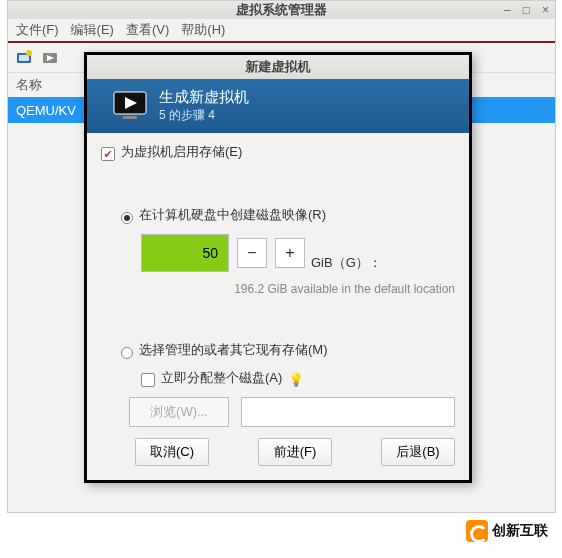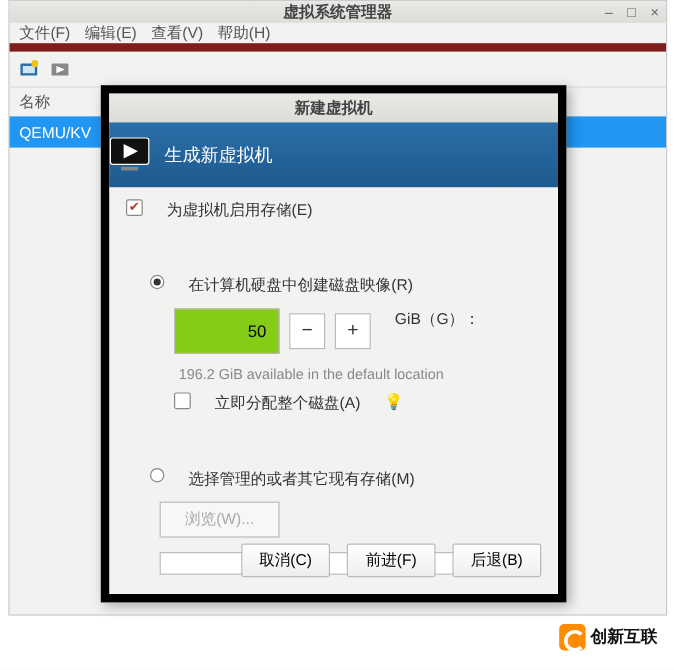--- a/index.html
+++ b/index.html
@@ -2,56 +2,56 @@
 <html><head>
 <meta charset="utf-8">
 <style>
   * { box-sizing: border-box; font-family: "Microsoft YaHei", "Segoe UI", sans-serif; }
   body { margin: 0; background: #fff; width: 562px; height: 558px; overflow: hidden; position: relative; }
 
   .main-window { position: absolute; top: 0; left: 7px; right: 6px; bottom: 45px; background: #f2f2f0; border: 1px solid #ccc; }
   .main-titlebar { height: 18px; background: linear-gradient(#e8e8e6,#dcdcd8); display: flex; align-items: center; justify-content: center; position: relative; font-size: 13px; }
   .main-title { font-weight: bold; color:#444;}
   .win-controls { position: absolute; right: 6px; display: flex; gap: 12px; font-size: 12px; color:#666;}
-  .main-menubar { height: 24px; display: flex; align-items: center; gap: 12px; padding: 0 8px; font-size: 13px; color: #555; border-bottom: 7px solid #7f1d1d;}
+  .main-menubar { height: 24px; display: flex; align-items: center; gap: 12px; padding: 0 8px; font-size: 13px; color: #555; border-bottom: 2px solid #7f1d1d;}
   .main-toolbar { height: 30px; border-bottom: 1px solid #ddd; display:flex; align-items:center; padding:0 6px; gap:6px;}
   .tb-btn { width:20px; height:20px; display:flex; align-items:center; justify-content:center; }
   .tb-btn svg { width:16px; height:16px; }
   .list-header { height: 24px; display:flex; padding:0 8px; font-size:13px; color:#555; align-items:center;}
   .list-row { height:26px; background:#2196f3; color:#fff; display:flex; align-items:center; padding:0 8px; font-size:13px;}
 
-  .dialog { position:absolute; top:71px; left:84px; width:388px; height:431px; background:#f2f2f0; box-shadow:3px 3px 10px rgba(0,0,0,0.3); border:7px solid #000000; }
+  .dialog { position:absolute; top:52px; left:84px; width:388px; height:431px; background:#f2f2f0; box-shadow:3px 3px 10px rgba(0,0,0,0.3); border:3px solid #000000; }
   .dlg-titlebar { height:24px; background:linear-gradient(#e8e8e6,#dcdcd8); display:flex; align-items:center; justify-content:center; font-size:13px; font-weight:bold; color:#444;}
-  .dlg-banner { height:54px; background:linear-gradient(#2b6ea8,#1e5a8e); display:flex; align-items:center; padding:0 0; gap:12px;}
+  .dlg-banner { height:54px; background:linear-gradient(#2b6ea8,#1e5a8e); display:flex; align-items:center; padding:0 26px; gap:12px;}
   .banner-icon { width:34px; height:30px; display:flex; align-items:center; justify-content:center;}
   .banner-text { display:flex; flex-direction:column; }
   .banner-title { color:#fff; font-size:15px; }
   .banner-step { color:#cfe4f5; font-size:12px; }
 
   .dlg-body { padding:10px 14px; }
-  .row { display:flex; align-items:flex-start; gap:20px; margin-bottom:10px; font-size:13px; color:#333;}
+  .row { display:flex; align-items:flex-end; gap:6px; margin-bottom:10px; font-size:13px; color:#333;}
   .indent1 { margin-left:20px;margin-top:45px; }
   .indent2 { margin-left:40px; }
   .chk { width:14px; height:14px; border:1px solid #888; border-radius:2px; display:inline-flex; align-items:center; justify-content:center; background:#fff;}
   .chk.checked::after { content:"✔"; font-size:11px; color:#c0392b; line-height:1;}
   .radio { width:12px; height:12px; border:1px solid #888; border-radius:50%; display:inline-flex; align-items:center; justify-content:center; background:#fff;}
   .radio.selected::after { content:""; width:6px; height:6px; background:#333; border-radius:50%;}
 
   .spinner { display:flex; align-items:center; gap:8px; }
   .spin-input { width:88px; height:38px; border:1px solid #bbb; text-align:right; padding:0 10px; font-size:14px; background:#84cc16; }
   .spin-btn { width:30px; height:30px; border:1px solid #bbb; background:#fff; font-size:16px; display:flex; align-items:center; justify-content:center; cursor:pointer;}
-  .hint { font-size:12px; color:#888; margin-left:44px; margin-bottom:8px;}
+  .hint { font-size:12px; color:#888; margin-left:44px; margin-bottom:8px;text-align:right;}
   .bulb { font-size:13px;}
 
-  .row-inputs { display:flex; gap:12px; margin-left:28px; margin-top:8px;flex-direction:column;}
+  .row-inputs { display:flex; gap:12px; margin-left:28px; margin-top:8px;}
   .browse-btn { width:100px; height:30px; border:1px solid #bbb; background:#f7f7f5; color:#aaa; font-size:13px;}
   .path-input { flex:1; height:30px; border:1px solid #bbb; background:#fff;}
 
   .dlg-buttons { position:absolute; bottom:14px; right:14px; display:flex; gap:14px;}
-  .btn { min-width:74px; height:28px; border:1px solid #bbb; background:linear-gradient(#fff,#eee); font-size:13px; display:flex; align-items:center; justify-content:center; cursor:pointer; border-radius:2px;}
+  .btn { min-width:74px; height:28px; border:1px solid #bbb; background:linear-gradient(#fff,#eee); font-size:13px; display:flex; align-items:center; justify-content:center; cursor:pointer; border-radius:2px;margin-left:35px;}
 
   .watermark { position:absolute; right:14px; bottom:16px; display:flex; align-items:center; gap:4px; }
   .wm-logo { width:22px; height:22px; border-radius:4px; background:#ff8c00; position:relative; }
   .wm-logo::after{content:""; position:absolute; left:4px; top:5px; width:12px; height:12px; border:3px solid #fff; border-right-color:transparent; border-radius:50%;}
   .wm-text { font-size:14px; font-weight:bold; color:#111;text-align:center;}
 </style>
 </head>
 <body>
 
 <div class="main-window">
@@ -95,20 +95,21 @@
   <div class="dlg-banner">
     <span class="banner-icon">
       <svg viewBox="0 0 34 30">
           <rect x="1" y="1" width="32" height="22" rx="2" fill="#111" stroke="#fff" stroke-width="1"></rect>
           <polygon points="12,6 24,12 12,18" fill="#fff"></polygon>
           <rect x="10" y="25" width="14" height="3" fill="#888"></rect>
         </svg>
     </span>
     <div class="banner-text">
       <span class="banner-title">生成新虚拟机</span>
+      <span class="banner-step">5 的步骤 4</span>
     </div>
   </div>
 
   <div class="dlg-body">
     <div class="row">
       <span class="chk checked"></span>
       <span>为虚拟机启用存储(E)</span>
     </div>
 
     <div class="row indent1">
@@ -120,29 +121,29 @@
       <div class="spinner">
         <input class="spin-input" value="50" style="">
         <span class="spin-btn">−</span>
         <span class="spin-btn">+</span>
       </div>
       <span>GiB（G）：</span>
     </div>
 
     <div class="hint">196.2 GiB available in the default location</div>
 
+    <div class="row indent1">
+      <span class="radio"></span>
+      <span>选择管理的或者其它现有存储(M)</span>
+    </div>
+
     <div class="row indent2">
       <span class="chk"></span>
       <span>立即分配整个磁盘(A)</span>
       <span class="bulb">💡</span>
-    </div>
-
-    <div class="row indent1">
-      <span class="radio"></span>
-      <span>选择管理的或者其它现有存储(M)</span>
     </div>
 
     <div class="row-inputs">
       <button class="browse-btn" disabled="">浏览(W)...</button>
       <input class="path-input" disabled="" style="">
     </div>
   </div>
 
   <div class="dlg-buttons">
     <span class="btn">取消(C)</span>

